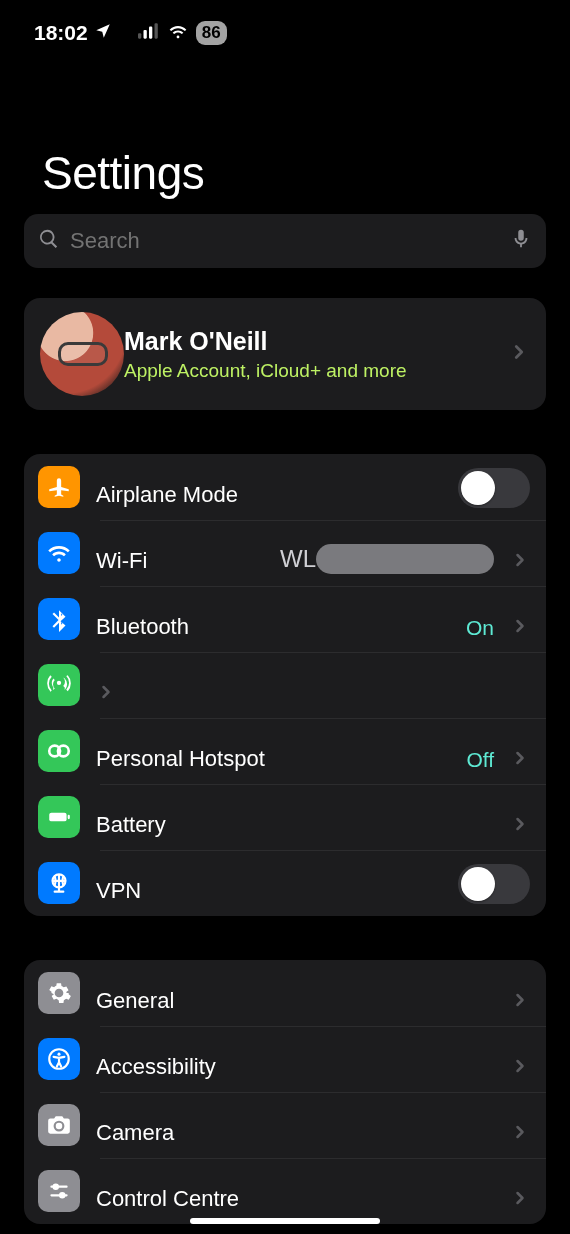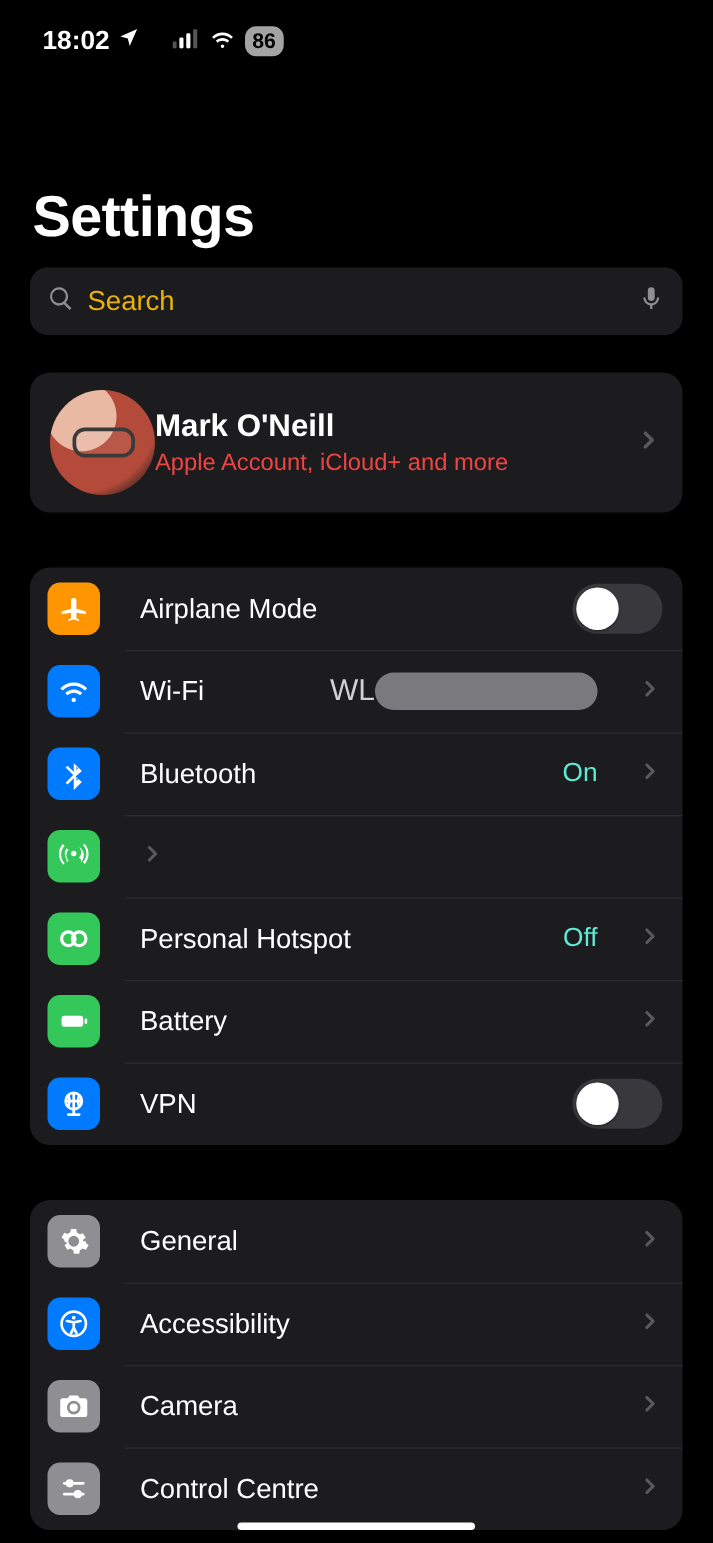--- a/index.html
+++ b/index.html
@@ -23,55 +23,56 @@
     }
     .status-left { display: flex; align-items: center; gap: 6px; font-size: 21px; }
     .status-right { display: flex; align-items: center; gap: 7px; }
     .batt-pill {
       background: #a3a3a3; color: #000; border-radius: 9px;
       padding: 1px 6px; font-size: 17px; font-weight: 700;
       display: inline-flex; align-items: center; height: 24px;
     }
     
     .title {
-      font-size: 46px; font-weight: 700; letter-spacing: -0.5px;
+      font-size: 46px; font-weight: 400; letter-spacing: -0.5px;
       padding: 92px 26px 14px;
+      margin-left: 16px;
     }
     
     .search {
       margin: 0 24px 30px; background: #1c1c1e; border-radius: 14px;
       height: 54px; display: flex; align-items: center; padding: 0 14px;
       gap: 10px;
     }
-    .search .ph { color: #eab308; font-size: 22px; flex: 1; }
+    .search .ph { color: #737373; font-size: 22px; flex: 1; }
     
     .card {
       margin: 0 24px 44px; background: #1c1c1e; border-radius: 16px;
       padding: 14px 16px; display: flex; align-items: center; 
     }
     .avatar {
       width: 84px; height: 84px; border-radius: 50%;
       background: radial-gradient(circle at 30% 25%, #e9b9a3 0 32%, #b44a3a 33% 70%, #1a1a1a 90%);
       position: relative; overflow: hidden; flex-shrink: 0;
     }
     .avatar::after {
       content: ""; position: absolute; left: 18px; top: 30px; width: 44px; height: 18px;
       border: 3px solid #3a3a3a; border-radius: 10px; background: rgba(255,255,255,.08);
       box-shadow: 22px 0 0 -0px rgba(0,0,0,0);
     }
     .acct-text { flex: 1; }
     .acct-name { font-size: 25px; font-weight: 700; }
-    .acct-sub { color: #ef4444; font-size: 19px; margin-top: 4px; }
+    .acct-sub { color: #bef264; font-size: 19px; margin-top: 4px; }
     
     .group {
       margin: 0 24px 44px; background: #1c1c1e; border-radius: 16px;
       overflow: hidden;
     }
     .row {
-      display: flex; align-items: center; gap: 32px;
+      display: flex; align-items: flex-end; gap: 16px;
       padding: 12px 16px 12px 14px; min-height: 66px; position: relative;
     }
     .row + .row::before {
       content: ""; position: absolute; top: 0; left: 76px; right: 0;
       height: 1px; background: #2c2c2e;
     }
     .icon {
       width: 42px; height: 42px; border-radius: 10px; flex-shrink: 0;
       display: flex; align-items: center; justify-content: center;
     }

